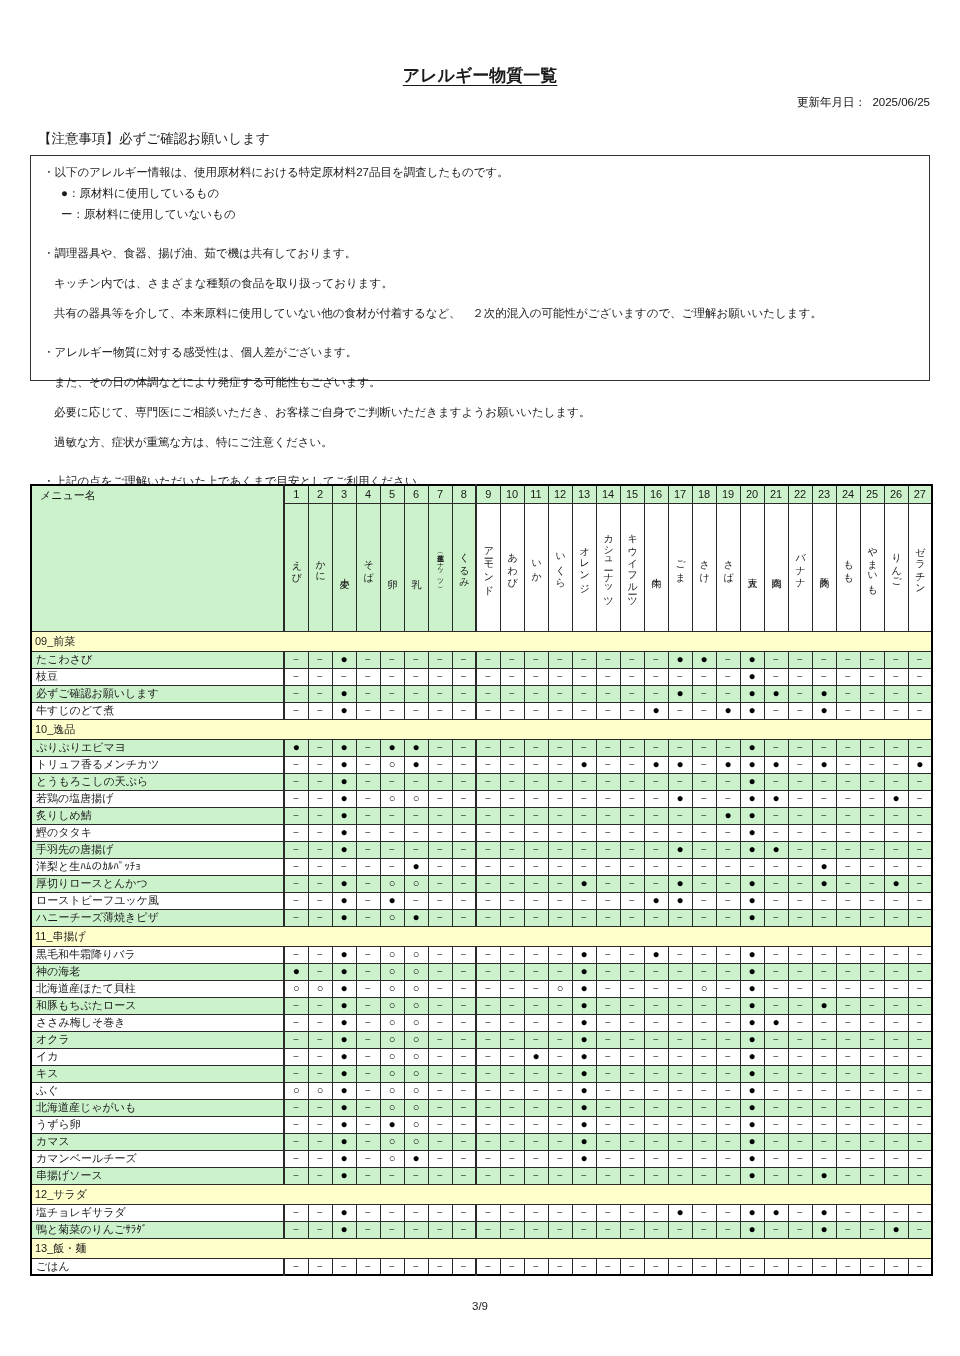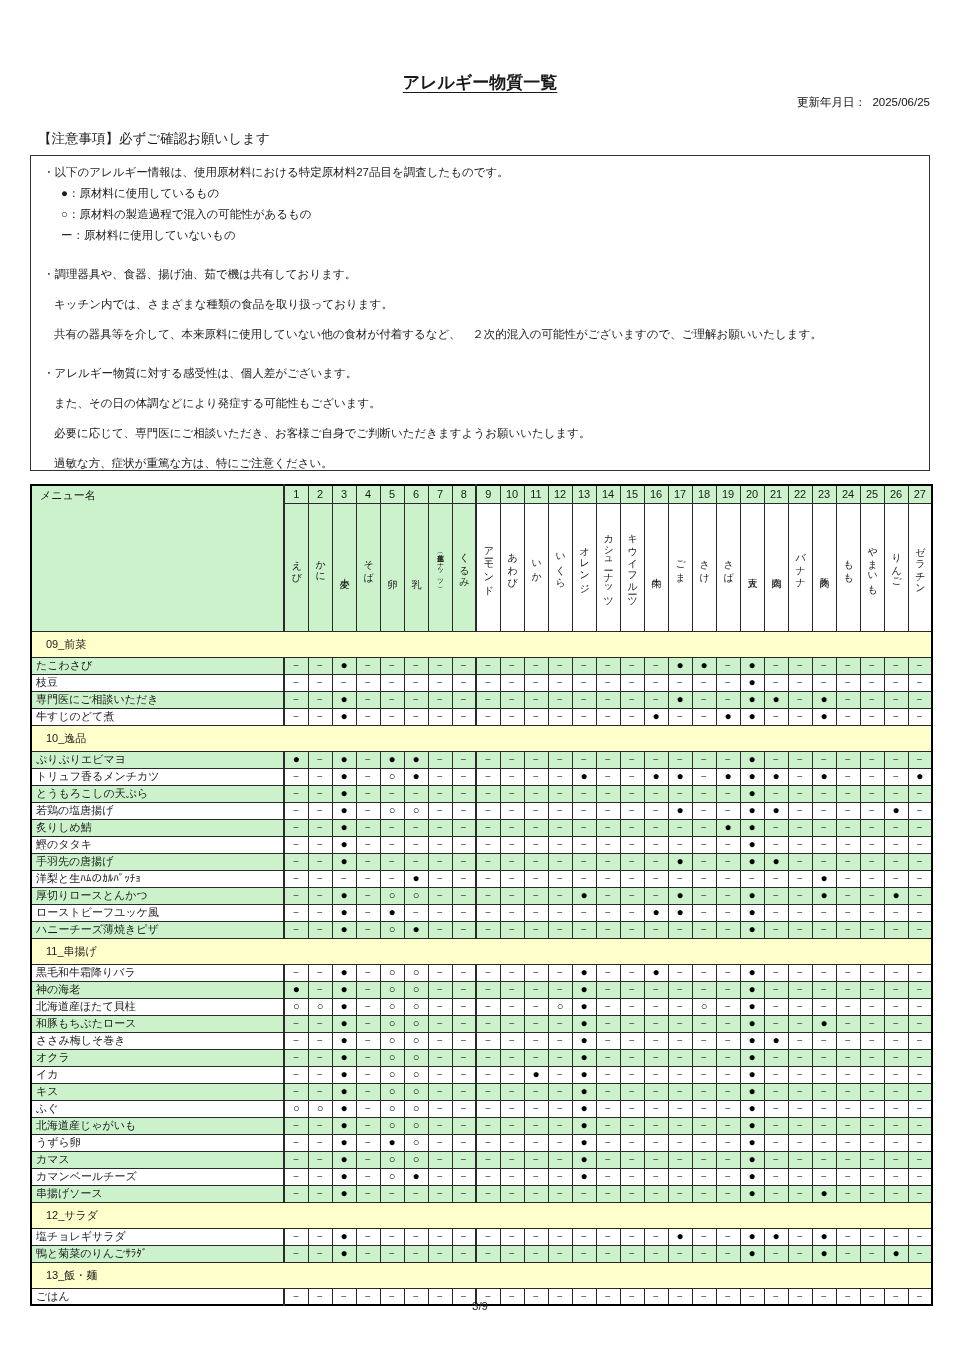--- a/index.html
+++ b/index.html
@@ -6,32 +6,32 @@
   html,body { width: 960px; background: #fff; }
   body {
     font-family: "Liberation Sans", "DejaVu Sans", sans-serif;
     color: #1a1a1a;
   }
   .page { position: relative; width: 960px; height: 1356px; background: #fff; overflow: hidden; }
 
   .title {
     position: absolute; top: 64px; left: 0; width: 100%;
     text-align: center; font-size: 17px; font-weight: bold;
-    text-decoration: underline; text-underline-offset: 4px; margin-top: 7px;
+    text-decoration: underline; text-underline-offset: 4px;
   }
   .date {
     position: absolute; top: 95px; right: 30px;
     font-size: 11.5px; color: #111;
   }
   .notice-heading {
     position: absolute; top: 130px; left: 38px;
     font-size: 13.5px; font-weight: normal;
   }
   .notice-box {
-    position: absolute; top: 155px; left: 30px; width: 900px; height: 316px;
+    position: absolute; top: 155px; left: 30px; width: 900px; height: 226px;
     border: 1.5px solid #333; padding: 6px 12px;
     font-size: 11.5px; line-height: 21px;
   }
   .notice-group { margin-bottom: 18px; }
   .notice-group:last-child { margin-bottom: 7px; }
   .nl { white-space: nowrap; }
   .i0 { padding-left: 0; }
   .i1 { padding-left: 11px; margin-top: 9px; }
   .i2 { padding-left: 18px; }
 
@@ -48,22 +48,22 @@
   }
   .num { height: 18px; text-align: center; font-size: 11px; background: var(--green); }
   .vname { height: 128px; text-align: center; vertical-align: middle; background: #fff; padding: 2px 0; }
   .vname.green { background: var(--green); }
   .vt {
     display: inline-block; writing-mode: vertical-rl; text-orientation: mixed;
     font-size: 10px; letter-spacing: 1px; line-height: 22px;
   }
   .vt.small { font-size: 7px; letter-spacing: 0; line-height: 22px; }
   tr.section td {
-    background: var(--yellow); height: 26px; font-size: 11px;
-    text-align: left; padding-left: 14px;
+    background: var(--yellow); height: 20px; font-size: 11px;
+    text-align: left; padding-left: 3px;
   }
   tr.item { height: 17px; }
   tr.item.g td { background: var(--green); }
   tr.item.w td { background: #fff; }
   td.name {
     font-size: 11px; text-align: left; padding-left: 4px;
     border-right-width: 2px !important;
   }
   td.m { text-align: center; font-size: 11px; line-height: 15px; padding: 0; }
   td.m.dash { color: #3a3a3a; font-size: 10px; }
@@ -80,21 +80,20 @@
 <body>
 
 <div class="page">
   <div class="title">アレルギー物質一覧</div>
   <div class="date"><span>更新年月日：</span>&nbsp;&nbsp;<span>2025/06/25</span></div>
   <div class="notice-heading">【注意事項】必ずご確認お願いします</div>
   <div class="notice-box" id="noticeBox">
       <div class="notice-group">
         <div class="nl i0">・以下のアレルギー情報は、使用原材料における特定原材料27品目を調査したものです。</div>
         <div class="nl i2">●：原材料に使用しているもの</div>
-        <div class="nl i2">○：原材料の製造過程で混入の可能性があるもの</div>
         <div class="nl i2">ー：原材料に使用していないもの</div>
       </div>
       <div class="notice-group">
         <div class="nl i0">・調理器具や、食器、揚げ油、茹で機は共有しております。</div>
         <div class="nl i1">キッチン内では、さまざまな種類の食品を取り扱っております。</div>
         <div class="nl i1">共有の器具等を介して、本来原料に使用していない他の食材が付着するなど、　２次的混入の可能性がございますので、ご理解お願いいたします。</div>
       </div>
       <div class="notice-group">
         <div class="nl i0">・アレルギー物質に対する感受性は、個人差がございます。</div>
         <div class="nl i1">また、その日の体調などにより発症する可能性もございます。</div>
@@ -255,21 +254,21 @@
           <td class="m dot">●</td>
           <td class="m dash">−</td>
           <td class="m dash">−</td>
           <td class="m dash">−</td>
           <td class="m dash">−</td>
           <td class="m dash">−</td>
           <td class="m dash">−</td>
           <td class="m dash">−</td>
         </tr>
         <tr class="item g">
-          <td class="name">専門医にご相談いただき</td>
+          <td class="name">必ずご確認お願いします</td>
           <td class="m dash">−</td>
           <td class="m dash">−</td>
           <td class="m dot">●</td>
           <td class="m dash">−</td>
           <td class="m dash">−</td>
           <td class="m dash">−</td>
           <td class="m dash">−</td>
           <td class="m dash c8">−</td>
           <td class="m dash">−</td>
           <td class="m dash">−</td>

